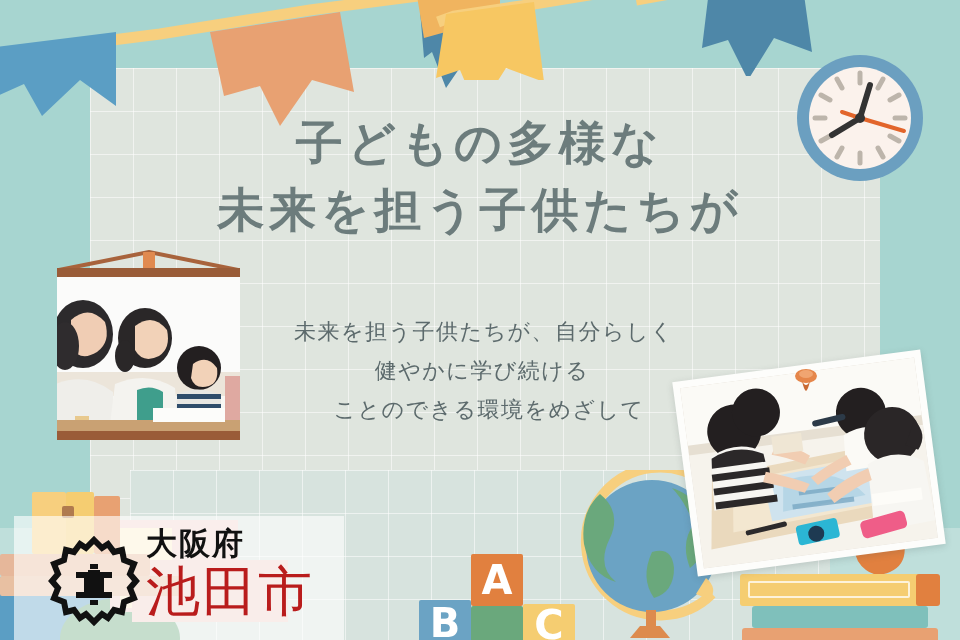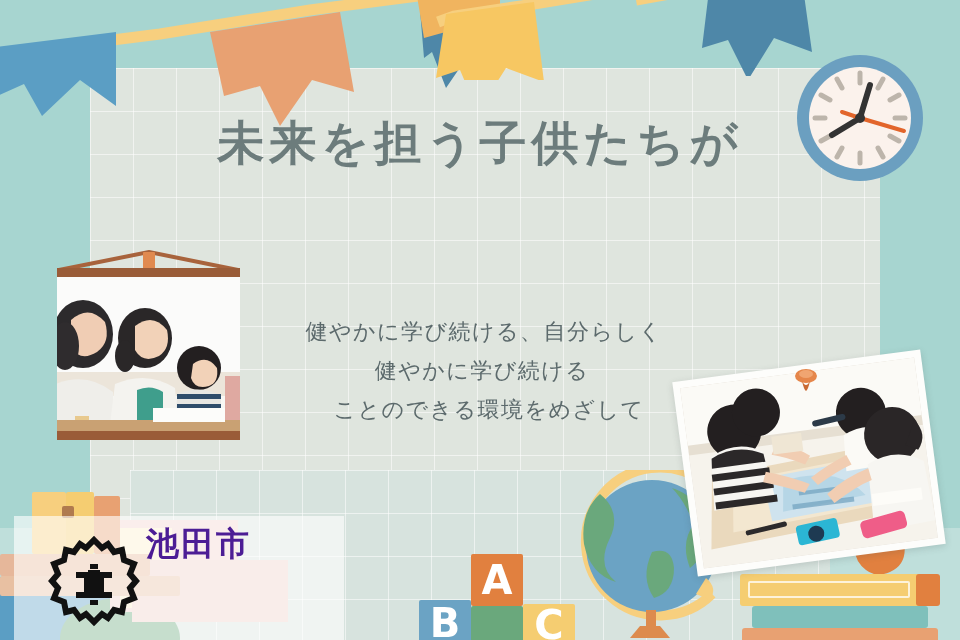--- a/index.html
+++ b/index.html
@@ -181,22 +181,22 @@
 
   
   .logo { position: absolute; left: 46px; top: 526px; width: 300px; height: 106px; }
   .crest { position: absolute; left: 0; top: 8px; width: 96px; height: 94px; }
   .logo-text { position: absolute; left: 100px; top: 0px; }
   .logo-pref {
     font-family: "DejaVu Sans", sans-serif; font-weight: bold;
     font-size: 31px; letter-spacing: 2px; color: #111111; line-height: 1.15;
   }
   .logo-city {
-    font-family: "DejaVu Sans", sans-serif; font-weight: bold;
-    font-size: 33px; letter-spacing: 2px; color: #4c1d95; line-height: 1.12;
+    font-family: "DejaVu Sans", sans-serif; font-weight: normal;
+    font-size: 54px; letter-spacing: 2px; color: #b91c1c; line-height: 1.12;
   }
 
   
   .blue-blob {
     position: absolute; left: -32px; top: 565px; width: 150px; height: 110px;
     background: #5b9ec4; border-radius: 60% 40% 50% 45% / 55% 50% 45% 50%;
   }
   .green-blob {
     position: absolute; left: 60px; top: 598px; width: 120px; height: 80px;
     background: #6aa87c; border-radius: 50%;
@@ -254,25 +254,26 @@
       </g>
       <line x1="66" y1="66" x2="76" y2="33" stroke="#333333" stroke-width="6" stroke-linecap="round"></line>
       <line x1="66" y1="66" x2="38" y2="83" stroke="#333333" stroke-width="6" stroke-linecap="round"></line>
       <line x1="66" y1="66" x2="110" y2="79" stroke="#e2652b" stroke-width="4" stroke-linecap="round"></line>
       <line x1="66" y1="66" x2="48" y2="60" stroke="#e2652b" stroke-width="4" stroke-linecap="round"></line>
       <circle cx="66" cy="66" r="5" fill="#333333"></circle>
     </svg>
   </div>
 
   <div class="title-block">
+    <div class="title-line">子どもの多様な</div>
     <div class="title-line">未来を担う子供たちが</div>
   </div>
 
   <div class="subtitle-block">
-    <div class="sub-line l1">健やかに学び続ける、自分らしく</div>
+    <div class="sub-line l1">未来を担う子供たちが、自分らしく</div>
     <div class="sub-line l2">健やかに学び続ける</div>
     <div class="sub-line l3">ことのできる環境をめざして</div>
   </div>
 
   <div class="scroll-photo">
     <div class="scroll-string">
       <svg width="183" height="22" viewBox="0 0 183 22">
         <path d="M2 20 L92 2 L181 20" stroke="#a8633c" stroke-width="4" fill="none"></path>
       </svg>
     </div>
@@ -371,20 +372,21 @@
         </g>
         <g fill="#111111">
           <path d="M30 38 L66 38 L66 44 L58 44 L58 58 L66 58 L66 64 L30 64 L30 58 L38 58 L38 44 L30 44 Z"></path>
           <rect x="42" y="36" width="12" height="4"></rect>
           <rect x="44" y="30" width="8" height="5"></rect>
           <rect x="44" y="66" width="8" height="5"></rect>
         </g>
       </svg>
     </div>
     <div class="logo-text">
+      <div class="logo-pref">大阪府</div>
       <div class="logo-city">池田市</div>
     </div>
   </div>
 
   <div class="polaroid">
     <div class="polaroid-img">
       <svg width="236" height="182" viewBox="0 0 236 182" preserveAspectRatio="none">
         <rect width="236" height="182" fill="#f6f3ec"></rect>
         <rect x="0" y="0" width="236" height="64" fill="#fbfaf6"></rect>
         <rect x="0" y="58" width="236" height="10" fill="#e6dfd2"></rect>

